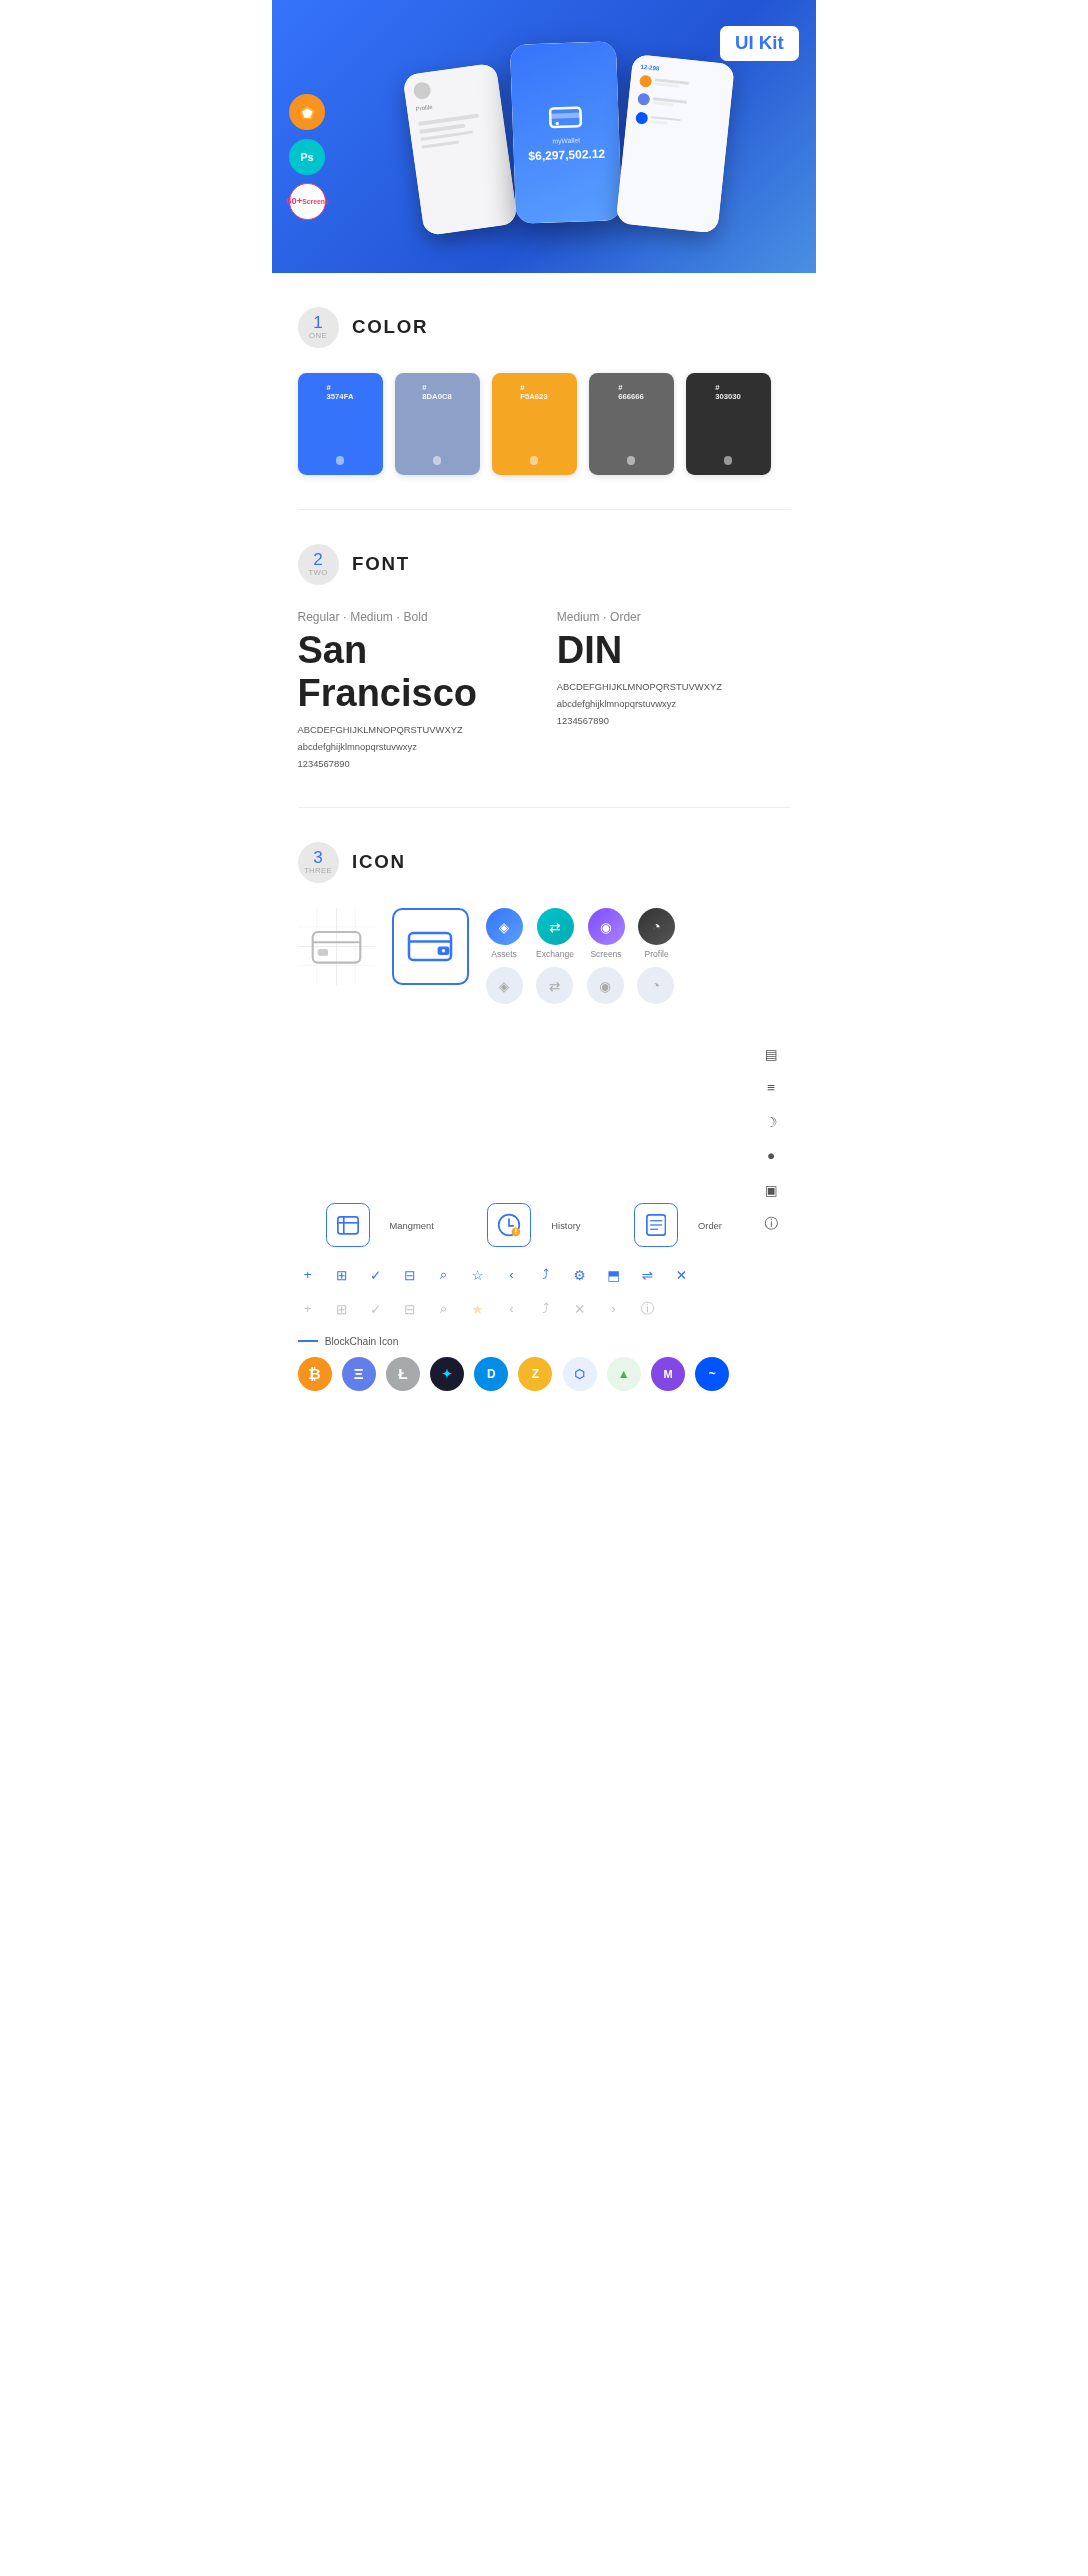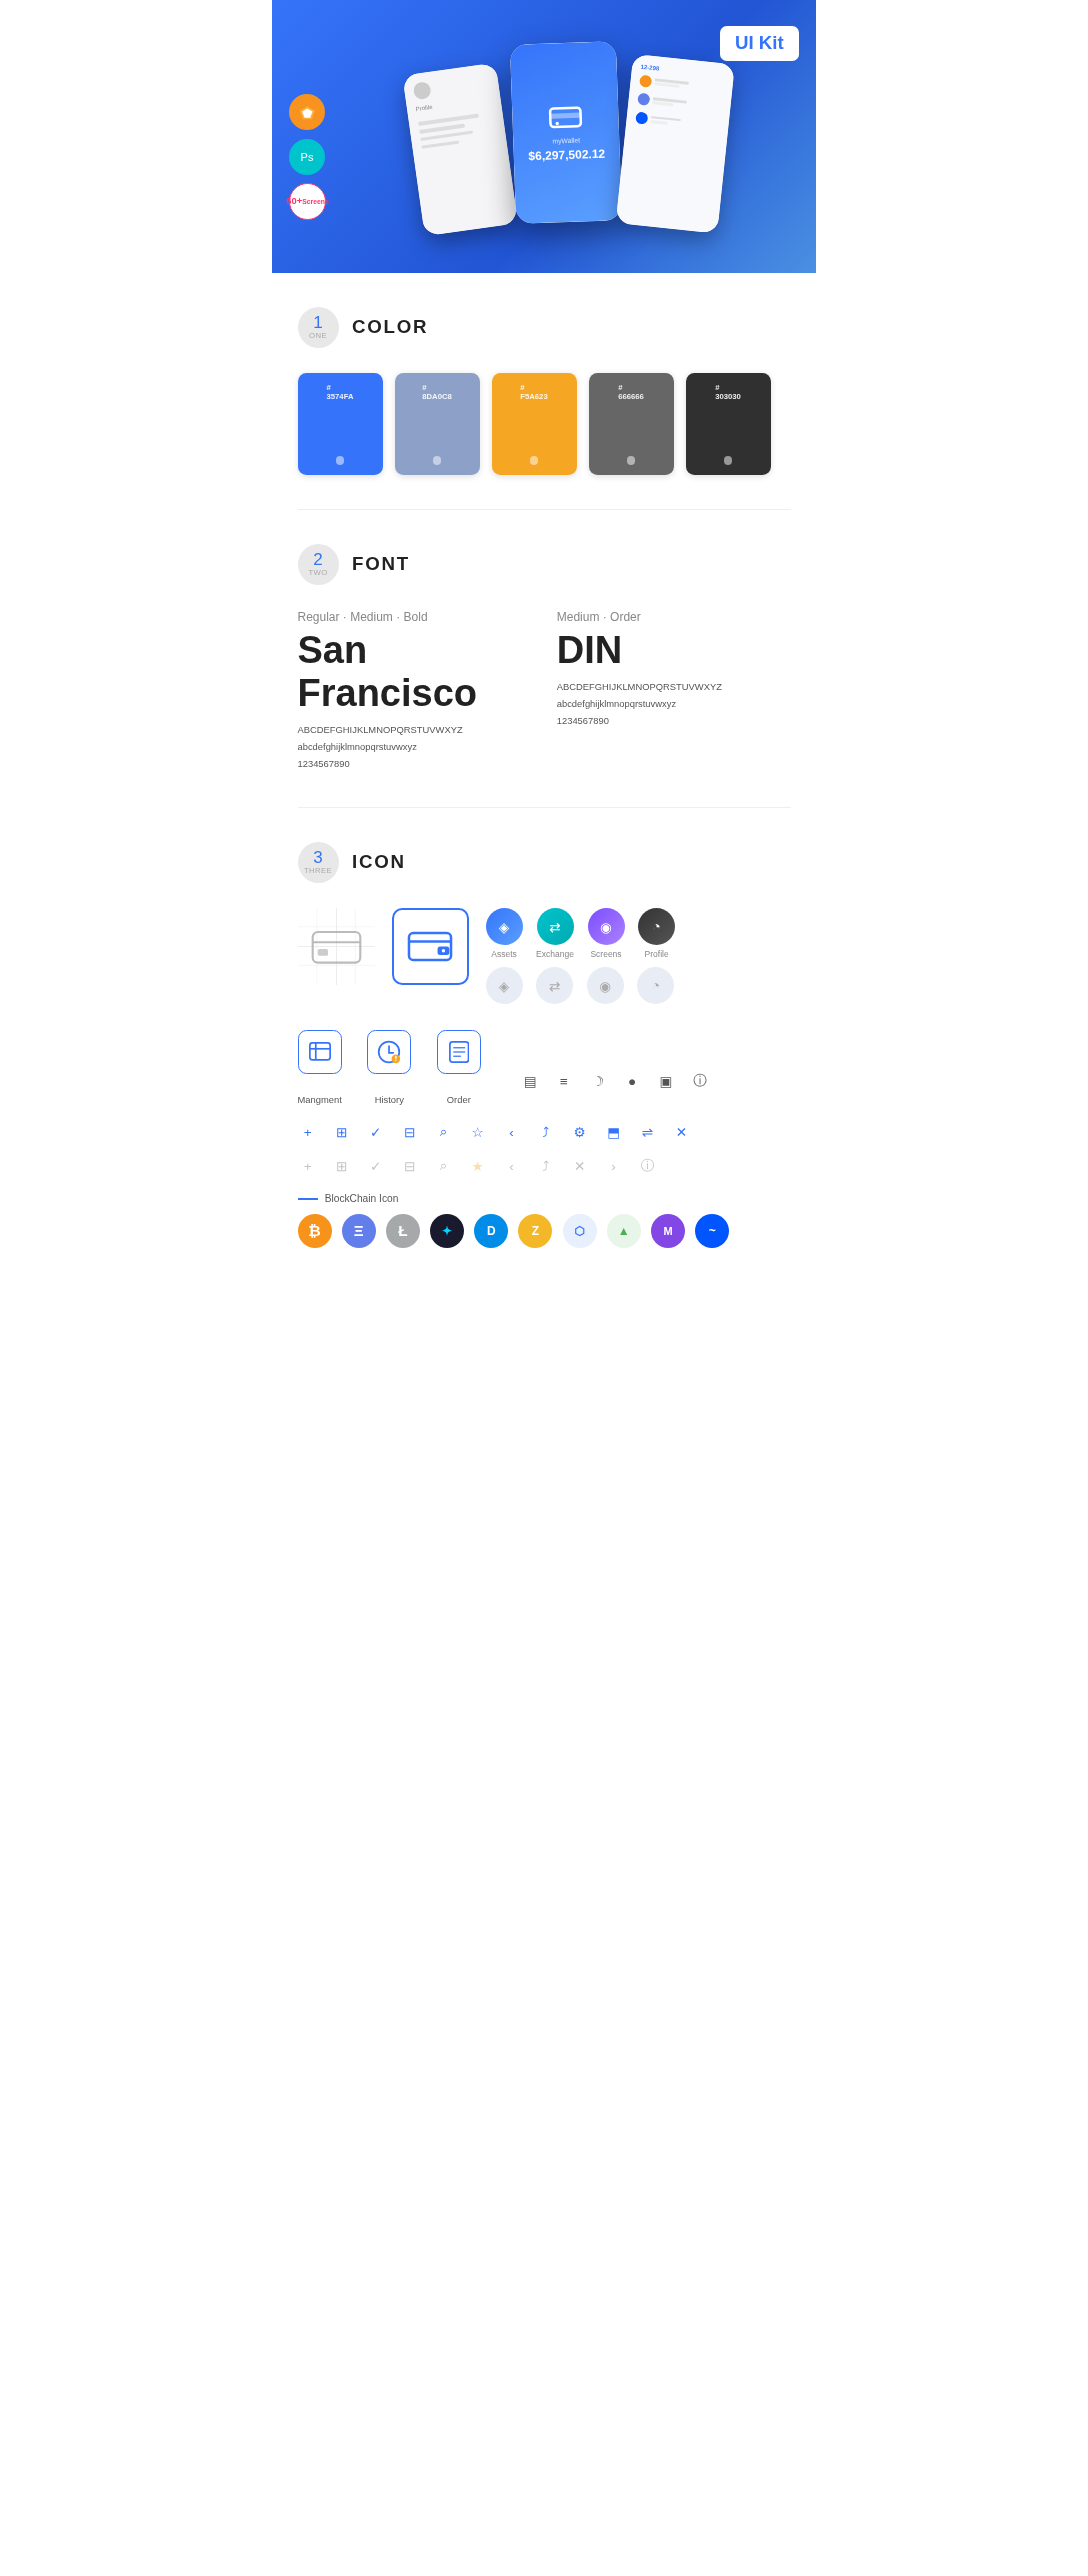--- a/index.html
+++ b/index.html
@@ -137,21 +137,21 @@
     .icon-label { font-size: 8.5px; color: #888; text-align: center; margin-top: 3.4px; }
     .icon-with-label { display: flex; flex-direction: column; align-items: center; }
 
     
     .mgmt-row {
       display: flex;
       gap: 25.5px;
       align-items: flex-end;
       margin: 17px 0;
     }
-    .mgmt-icon-block { display: flex; flex-direction: column; align-items: center; gap: 20px; }
+    .mgmt-icon-block { display: flex; flex-direction: row; align-items: center; gap: 20px; margin-left: 28px; }
     .mgmt-icon {
       width: 44px; height: 44px;
       border: 1.7px solid #3574FA;
       border-radius: 8.5px;
       display: flex; align-items: center; justify-content: center;
       color: #3574FA;
       font-size: 18.7px;
     }
     .mgmt-icon.history-icon { font-size: 15.3px; }
     .mgmt-icon.order-icon { font-size: 17px; }
@@ -215,21 +215,21 @@
 
   <div class="hero-badges">
     <div class="badge-circle badge-sketch">
       <svg width="18.7" height="17" viewBox="0 0 100 88">
           <polygon points="50,0 100,30 80,88 20,88 0,30" fill="#f7931e"></polygon>
           <polygon points="50,10 90,35 74,80 26,80 10,35" fill="#fdad3c"></polygon>
           <polygon points="50,22 78,38 65,72 35,72 22,38" fill="#fff"></polygon>
         </svg>
     </div>
     <div class="badge-circle badge-ps">
-      <span style="font-size:11px;font-weight:400;color:#fff;">Ps</span>
+      <span style="font-size:11px;font-weight:700;color:#fff;">Ps</span>
     </div>
     <div class="badge-circle badge-screens" style="width:37px;height:37px;background:#fff;border:1.7px solid #ff3366;display:flex;align-items:center;justify-content:center;flex-direction:row;border-radius:50%;">
       <span style="font-size:9.4px;font-weight:700;color:#ff3366;line-height:1.1;">60+</span>
       <span style="font-size:6.8px;color:#ff3366;">Screens</span>
     </div>
   </div>
 
   <div style="display:flex;justify-content:center;align-items:flex-end;gap:6.8px;margin-top:8.5px;padding-left:51px;">
     <div style="width:94px;height:162px;background:#fff;border-radius:15.3px;box-shadow:0 8.5px 21px rgba(0,0,0,0.35);overflow:hidden;transform:rotate(-8deg) translateY(8.5px);">
       <div style="background:#f5f5f7;width:100%;height:100%;display:flex;flex-direction:column;padding:8.5px;">

